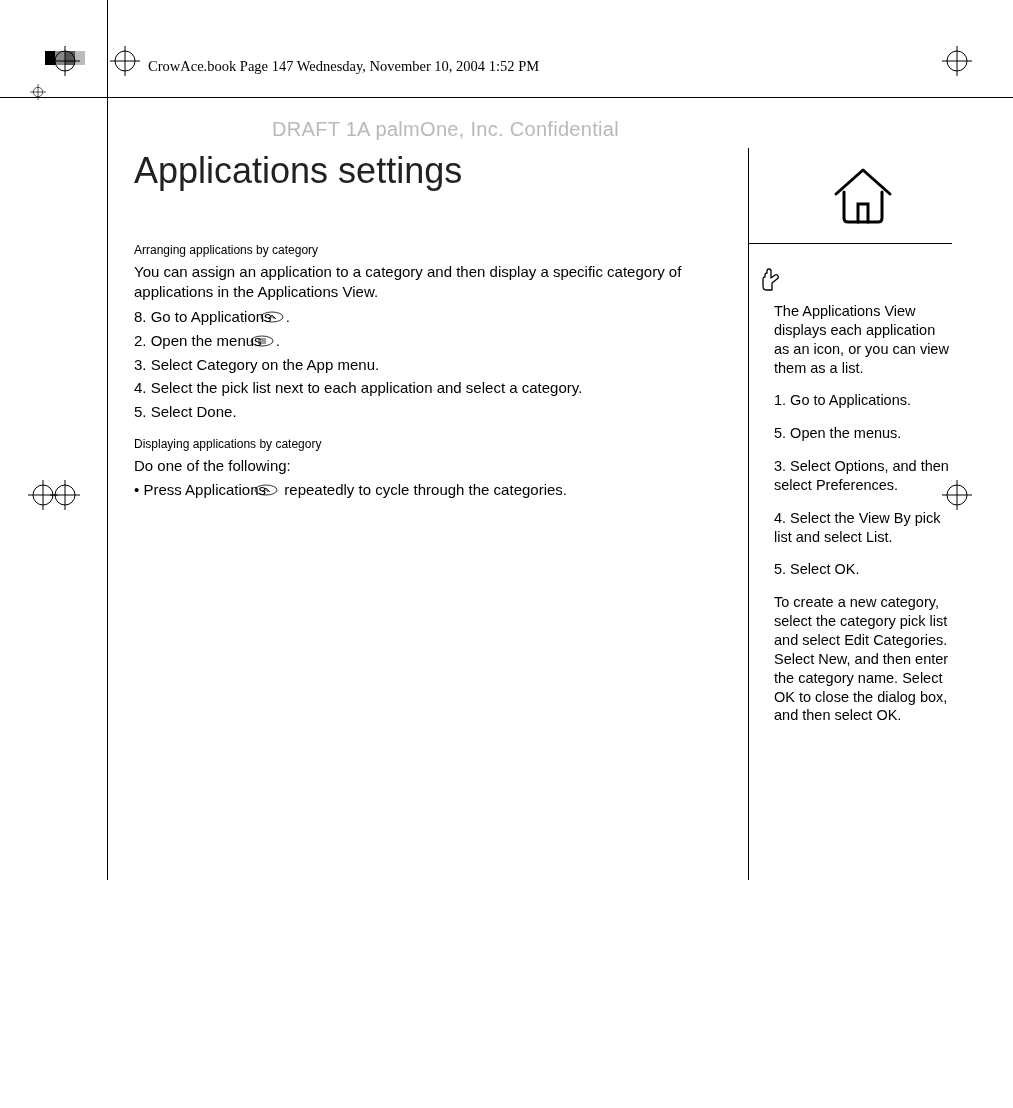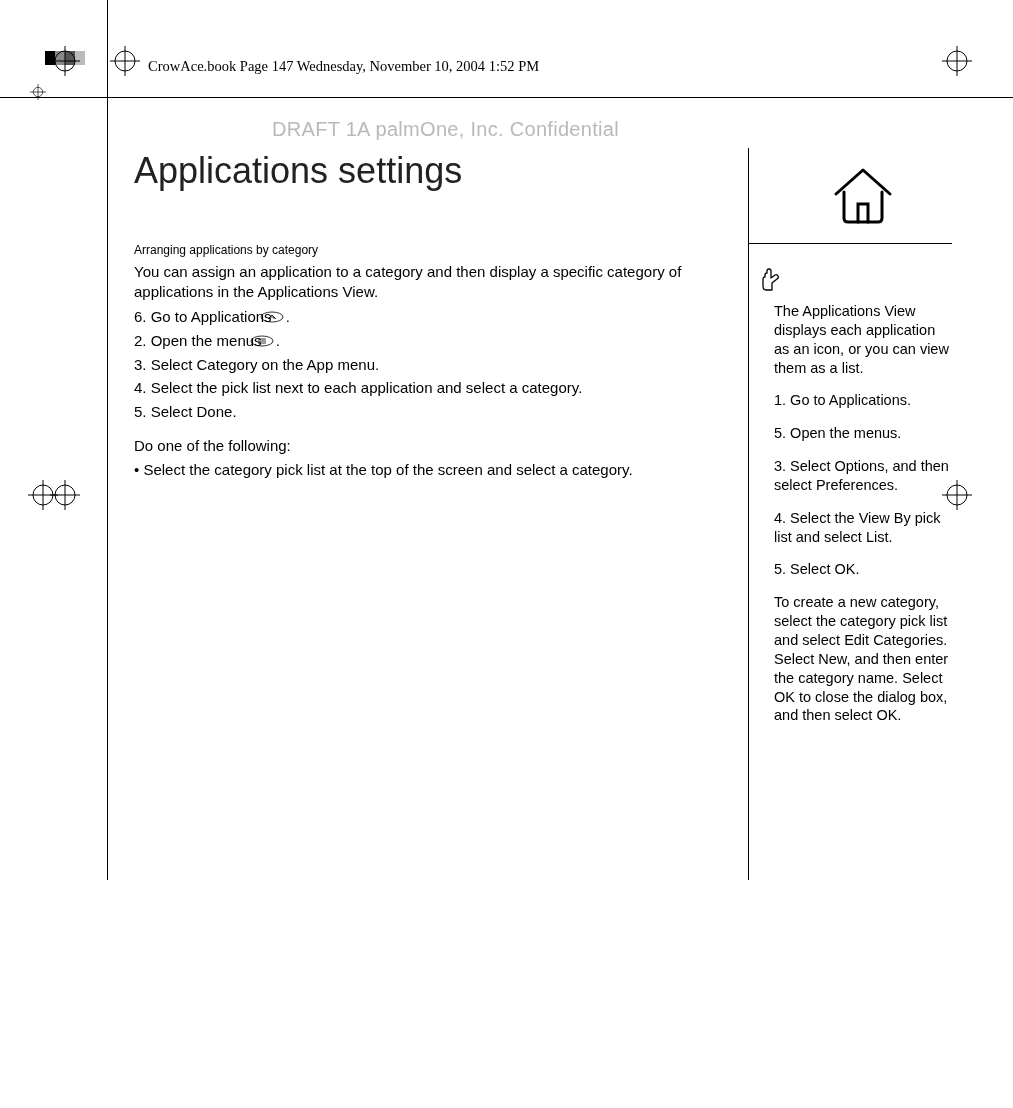--- a/index.html
+++ b/index.html
@@ -124,38 +124,42 @@
   <div class="header-line">CrowAce.book  Page 147  Wednesday, November 10, 2004  1:52 PM</div>
 
   <div class="watermark">DRAFT 1A  palmOne, Inc.   Confidential</div>
 
   <div class="main-title">Applications settings</div>
 
   <div class="body-col">
     <p class="section-h">Arranging applications by category</p>
     <p>You can assign an application to a category and then display a specific category of applications in the Applications View.</p>
     <ul class="ol">
-      <li><span>6.  Go to Applications </span><span class="inline-icon"><svg width="24" height="12" viewBox="0 0 24 12">
+      <li><span>8.  Go to Applications </span><span class="inline-icon"><svg width="24" height="12" viewBox="0 0 24 12">
               <ellipse cx="12" cy="6" rx="11" ry="5" fill="none" stroke="#000" stroke-width="0.8"></ellipse>
               <path d="M8 8 L12 4 L16 8 M10 8 V6 H14 V8" fill="none" stroke="#000" stroke-width="0.8"></path>
             </svg></span><span>.</span></li>
       <li><span>2.  Open the menus </span><span class="inline-icon"><svg width="24" height="12" viewBox="0 0 24 12">
               <ellipse cx="12" cy="6" rx="11" ry="5" fill="none" stroke="#000" stroke-width="0.8"></ellipse>
               <line x1="8" y1="4" x2="16" y2="4" stroke="#000" stroke-width="0.8"></line>
               <line x1="8" y1="6" x2="16" y2="6" stroke="#000" stroke-width="0.8"></line>
               <line x1="8" y1="8" x2="16" y2="8" stroke="#000" stroke-width="0.8"></line>
             </svg></span><span>.</span></li>
       <li>3.  Select Category on the App menu.</li>
       <li>4.  Select the pick list next to each application and select a category.</li>
       <li>5.  Select Done.</li>
     </ul>
 
+    <p class="section-h">Displaying applications by category</p>
     <p>Do one of the following:</p>
     <ul class="ul">
-      <li><span>•   </span><span>Select the category pick list at the top of the screen and select a category.</span></li>
+      <li><span>•   </span><span>Press Applications </span><span class="inline-icon"><svg width="24" height="12" viewBox="0 0 24 12">
+              <ellipse cx="12" cy="6" rx="11" ry="5" fill="none" stroke="#000" stroke-width="0.8"></ellipse>
+              <path d="M8 8 L12 4 L16 8 M10 8 V6 H14 V8" fill="none" stroke="#000" stroke-width="0.8"></path>
+            </svg></span><span> repeatedly to cycle through the categories.</span></li>
     </ul>
   </div>
 
   <div class="side-rule"></div>
   <div class="side-toprule"></div>
   <div class="side-icon">
     <svg width="78" height="70" viewBox="0 0 78 70">
         <path d="M12 34 L39 10 L66 34" fill="none" stroke="#000" stroke-width="3" stroke-linecap="round" stroke-linejoin="round"></path>
         <path d="M20 32 V58 Q20 62 24 62 H54 Q58 62 58 58 V32" fill="none" stroke="#000" stroke-width="3" stroke-linecap="round"></path>
         <path d="M34 62 V44 H44 V62" fill="none" stroke="#000" stroke-width="3" stroke-linecap="round"></path>

